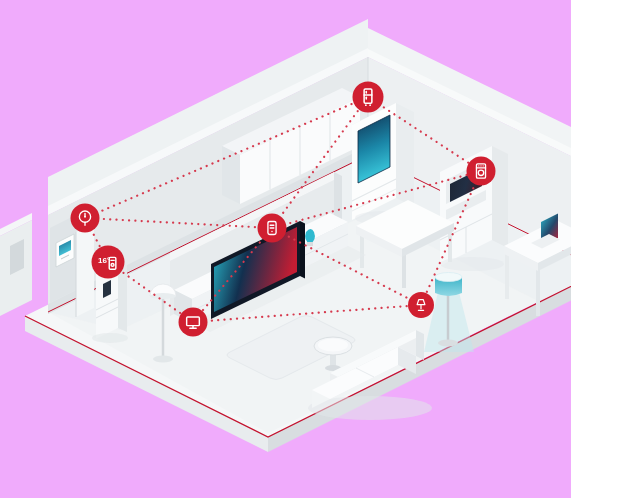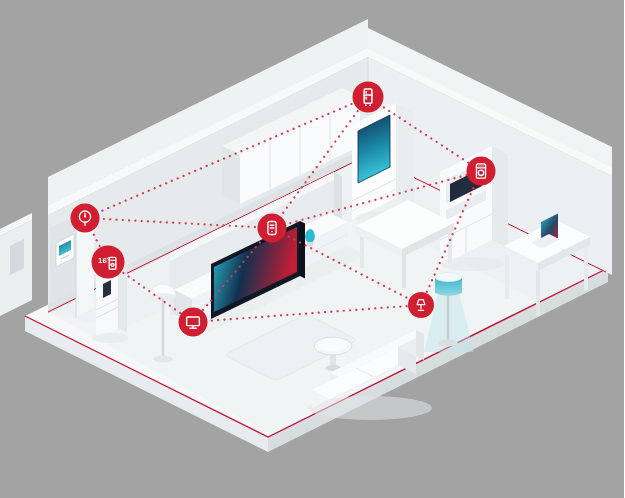--- a/index.html
+++ b/index.html
@@ -1,16 +1,16 @@
 <!DOCTYPE html>
 <html><head>
 <meta charset="utf-8">
 <style>
   html,body{margin:0;padding:0;background:#ffffff;}
-  #stage{position:relative;width:624px;height:498px;background:#a3a3a3;overflow:hidden;
+  #stage{position:relative;width:571px;height:498px;background:#f0abfc;overflow:hidden;
          font-family:"Liberation Sans", sans-serif;}
   svg{position:absolute;inset:0;}
   .badge-text{font-family:"Liberation Sans", sans-serif;font-weight:bold;fill:#ffffff;}
   .mesh-line{fill:none;stroke-linecap:round;}
 </style>
 </head>
 <body>
 
 <div id="stage">
 <svg viewBox="0 0 625 498" width="625" height="498" xmlns="http://www.w3.org/2000/svg" xmlns:xlink="http://www.w3.org/1999/xlink">

